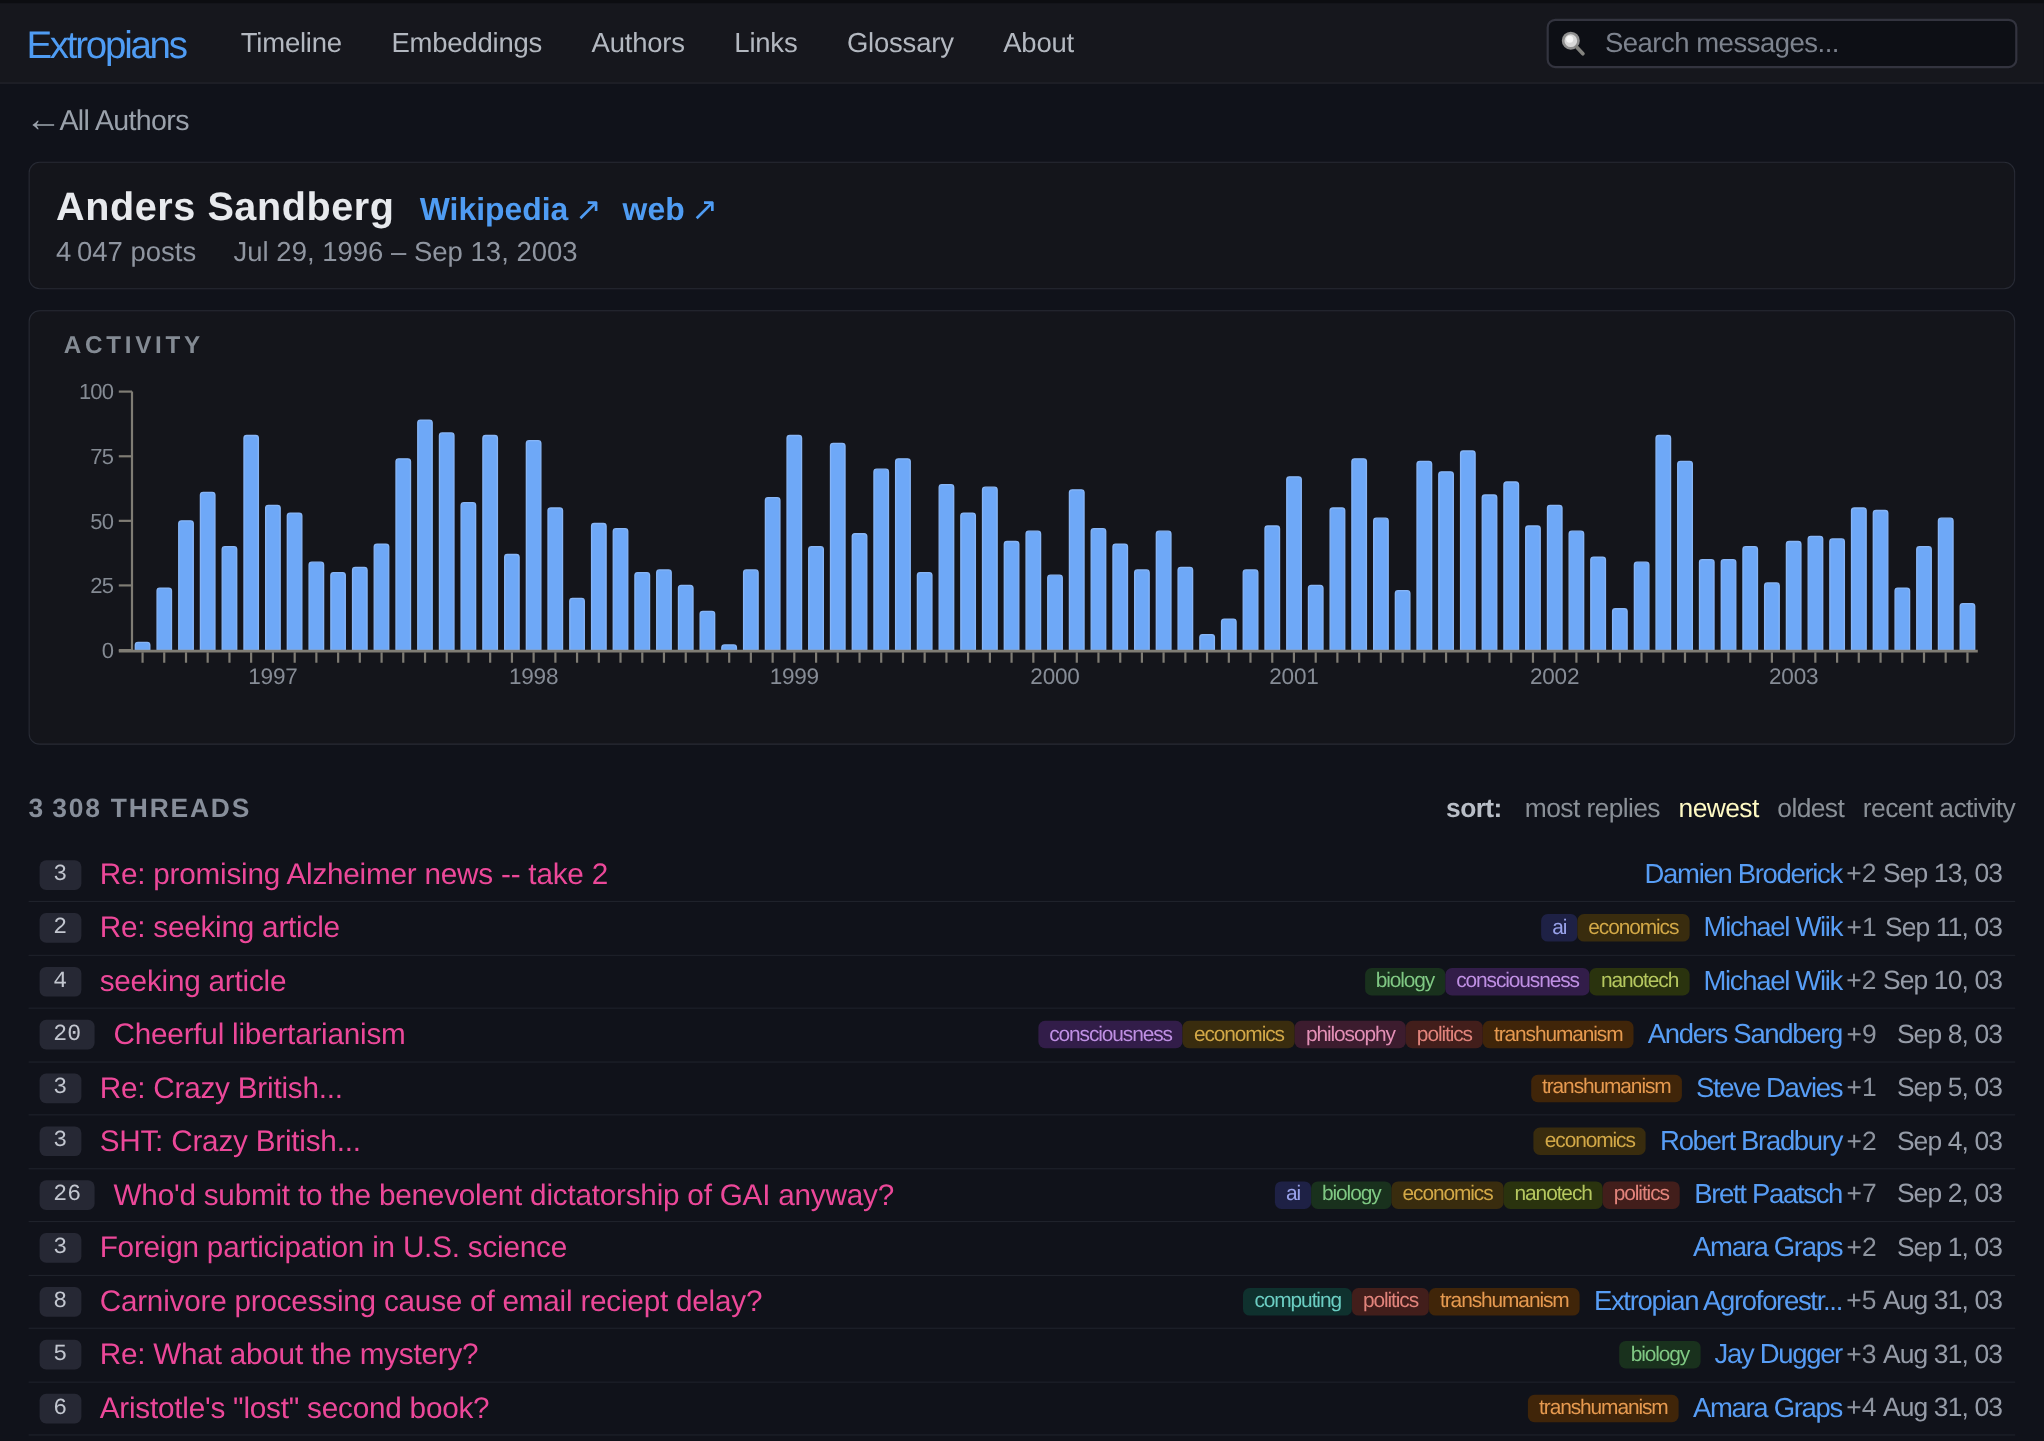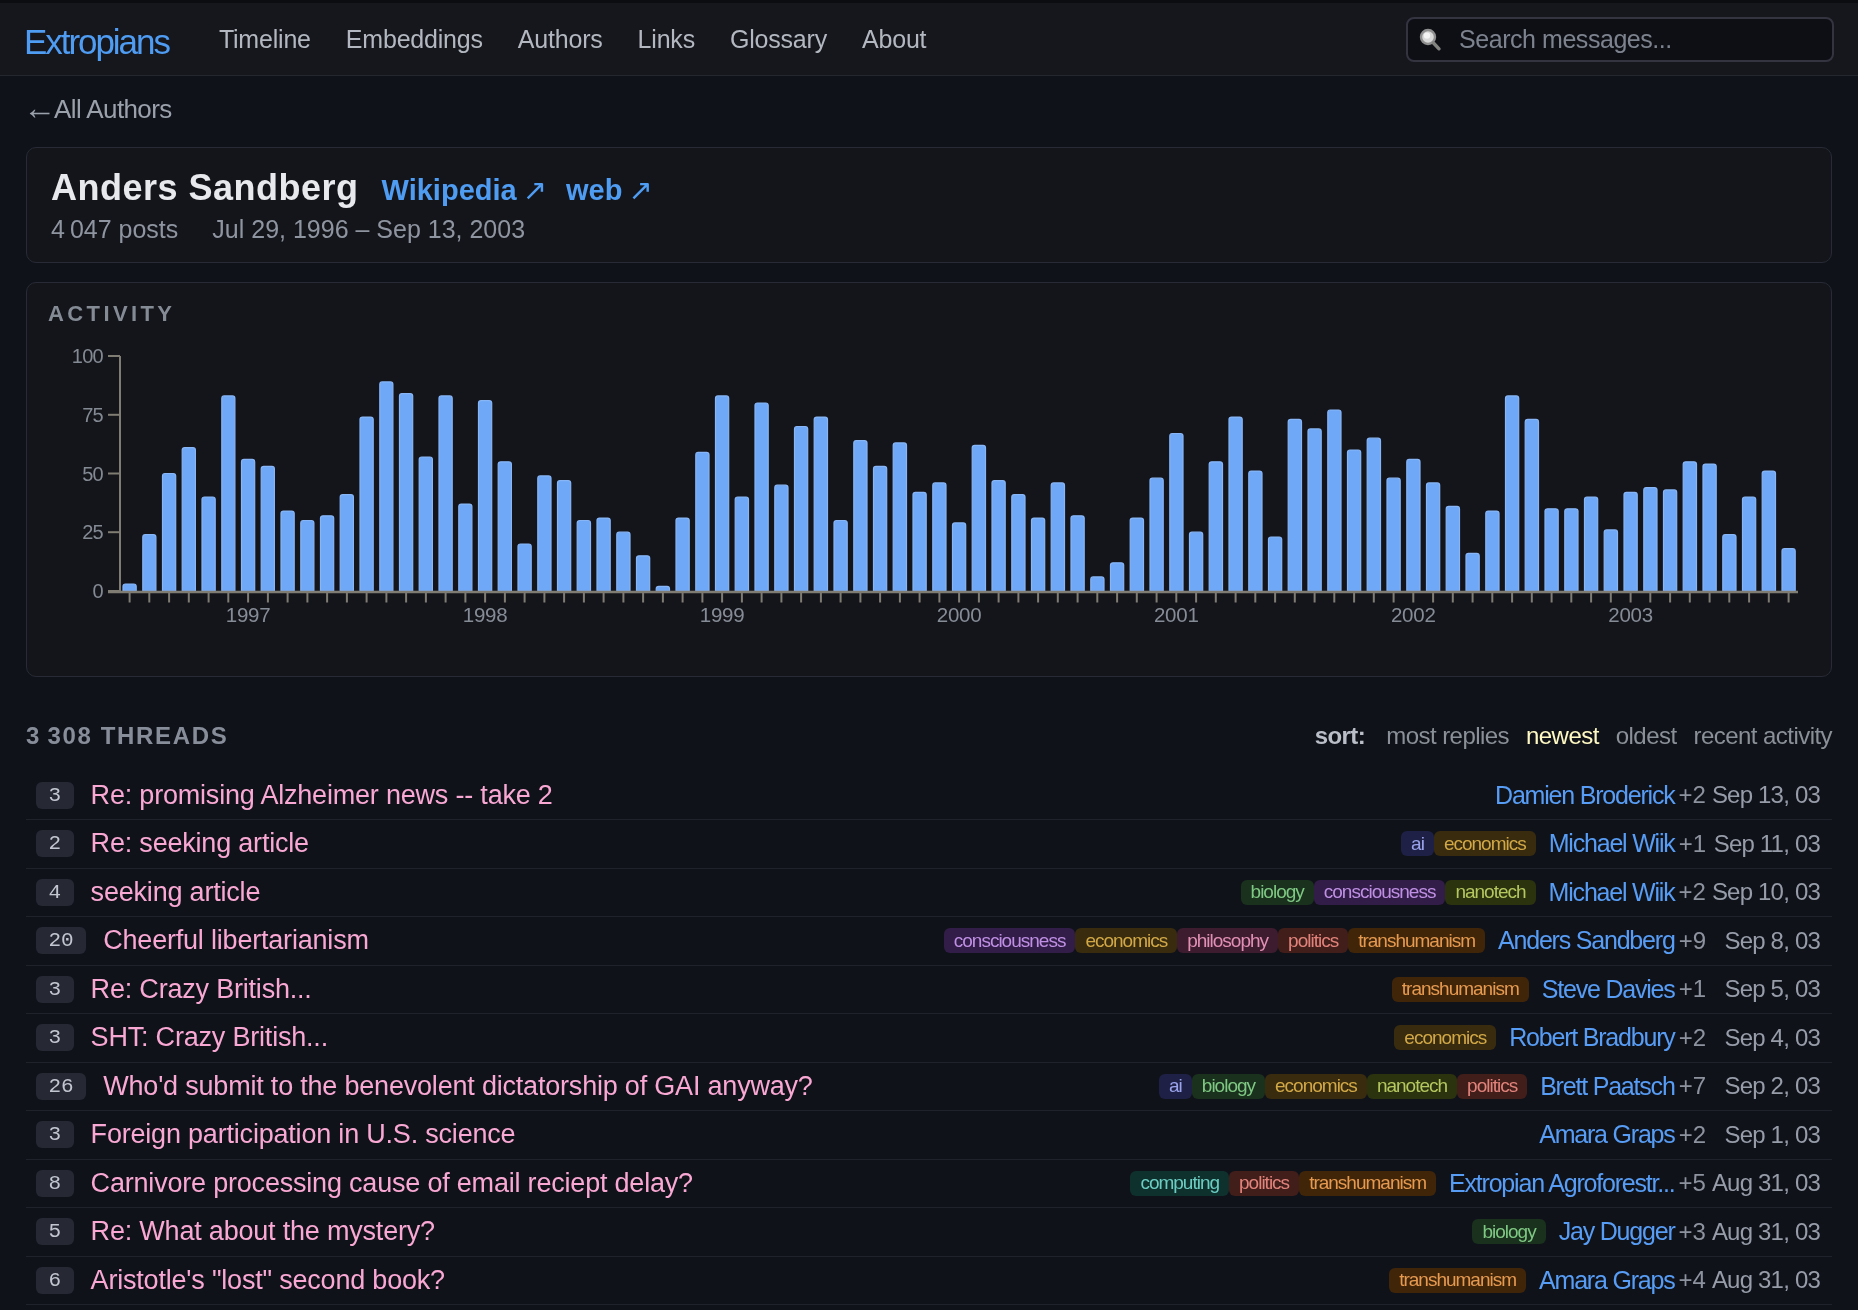--- a/index.html
+++ b/index.html
@@ -1,45 +1,45 @@
 <!DOCTYPE html>
 <html><head><meta charset="utf-8">
 <style>
 * { margin:0; padding:0; box-sizing:border-box; }
 html,body { width:1858px; height:1310px; overflow:hidden; background:#10121a; font-family:"Liberation Sans", sans-serif; }
 .topstrip { height:3px; background:#0c0d11; }
 .nav { height:73px; background:#16171d; border-bottom:1px solid #25272f; display:flex; align-items:center; padding:0 24px; }
 .logo { color:#4f9cf3; font-size:35px; font-weight:normal; letter-spacing:-2.05px; position:relative; top:3px; }
-.navlinks { display:flex; margin-left:50px; gap:35px; }
+.navlinks { display:flex; margin-left:50px; gap:45px; }
 .navlinks span { color:#b3b8c0; font-size:25px; letter-spacing:-0.2px; }
 .search { margin-left:auto; width:428px; height:45px; background:#0d0f15; border:2px solid #33343f; border-radius:8px; display:flex; align-items:center; padding:0 10px; }
 .search svg { margin-right:17px; }
 .search span { color:#7d838e; font-size:25px; letter-spacing:-0.45px; }
 .crumb { margin:18px 26px 0; height:34px; line-height:28px; color:#9aa1ab; font-size:26px; letter-spacing:-0.6px; }
 .crumb .arr { font-size:33px; display:inline-block; width:31px; margin-left:-3px; letter-spacing:0; vertical-align:-1px; }
 .card { margin:0 26px; border:1px solid #282b35; border-radius:10px; background:#14151b; }
 .authorcard { margin-top:19px; height:115.5px; padding:19px 24px; }
 .aname { display:flex; align-items:baseline; }
 .aname h1 { color:#e7e9ed; font-size:36px; font-weight:bold; letter-spacing:0.5px; }
 .alink { color:#4f9cf3; font-size:29px; font-weight:bold; }
 .alink .arr { font-weight:normal; font-size:29px; margin-left:6px; }
 .ameta { margin-top:6px; color:#8f95a0; font-size:25px; }
 .ameta .dates { margin-left:34px; }
 .chartcard { margin-top:19px; height:395px; position:relative; }
-.chartcard h2 { position:absolute; left:21px; top:18px; color:#848b94; font-size:22px; letter-spacing:3.4px; font-weight:bold; }
+.chartcard h2 { position:absolute; left:31px; top:18px; color:#848b94; font-size:22px; letter-spacing:3.4px; font-weight:bold; }
 .chartwrap { position:absolute; left:-27px; top:-283px; width:1858px; height:700px; }
 .threadhead { margin:45px 26px 0; display:flex; align-items:baseline; }
 .threadhead h3 { color:#878e9a; font-size:24px; font-weight:bold; letter-spacing:1.65px; }
 .sort { margin-left:auto; font-size:24px; color:#8a9097; letter-spacing:-0.55px; display:flex; gap:17px; }
 .sort .lbl { color:#b9bec7; margin-right:4px;font-weight:bold; }
 .sort .on { color:#fef9c3; }
 .tlist { margin:22px 26px 0; }
 .trow { height:48.5px; border-bottom:1px solid #1f222b; display:flex; align-items:center; padding:0 12px 0 10px; }
 .badge { background:#262834; color:#c2c6cf; border-radius:6px; font-family:"Liberation Mono", monospace; font-size:21px; padding:2px 12.5px; margin-right:17px; }
-.title { color:#f9a8d4; font-size:27px; letter-spacing:-0.2px; white-space:nowrap; }
+.title { color:#ec4899; font-size:27px; letter-spacing:-0.2px; white-space:nowrap; }
 .right { margin-left:auto; display:flex; align-items:center; white-space:nowrap; }
 .tag { font-size:19px; letter-spacing:-1px; border-radius:6px; padding:1.5px 10px; }
 .author { color:#579df5; font-size:25px; letter-spacing:-1.2px; margin-left:13px; }
 .plus { color:#8d939e; font-size:24px; margin-left:4px; }
 .date { color:#969ca8; font-size:24px; letter-spacing:-0.8px; min-width:108px; text-align:right; margin-left:6px; }
 </style></head>
 <body>
 <div class="topstrip"></div>
 <div class="nav">
   <span class="logo">Extropians</span>

